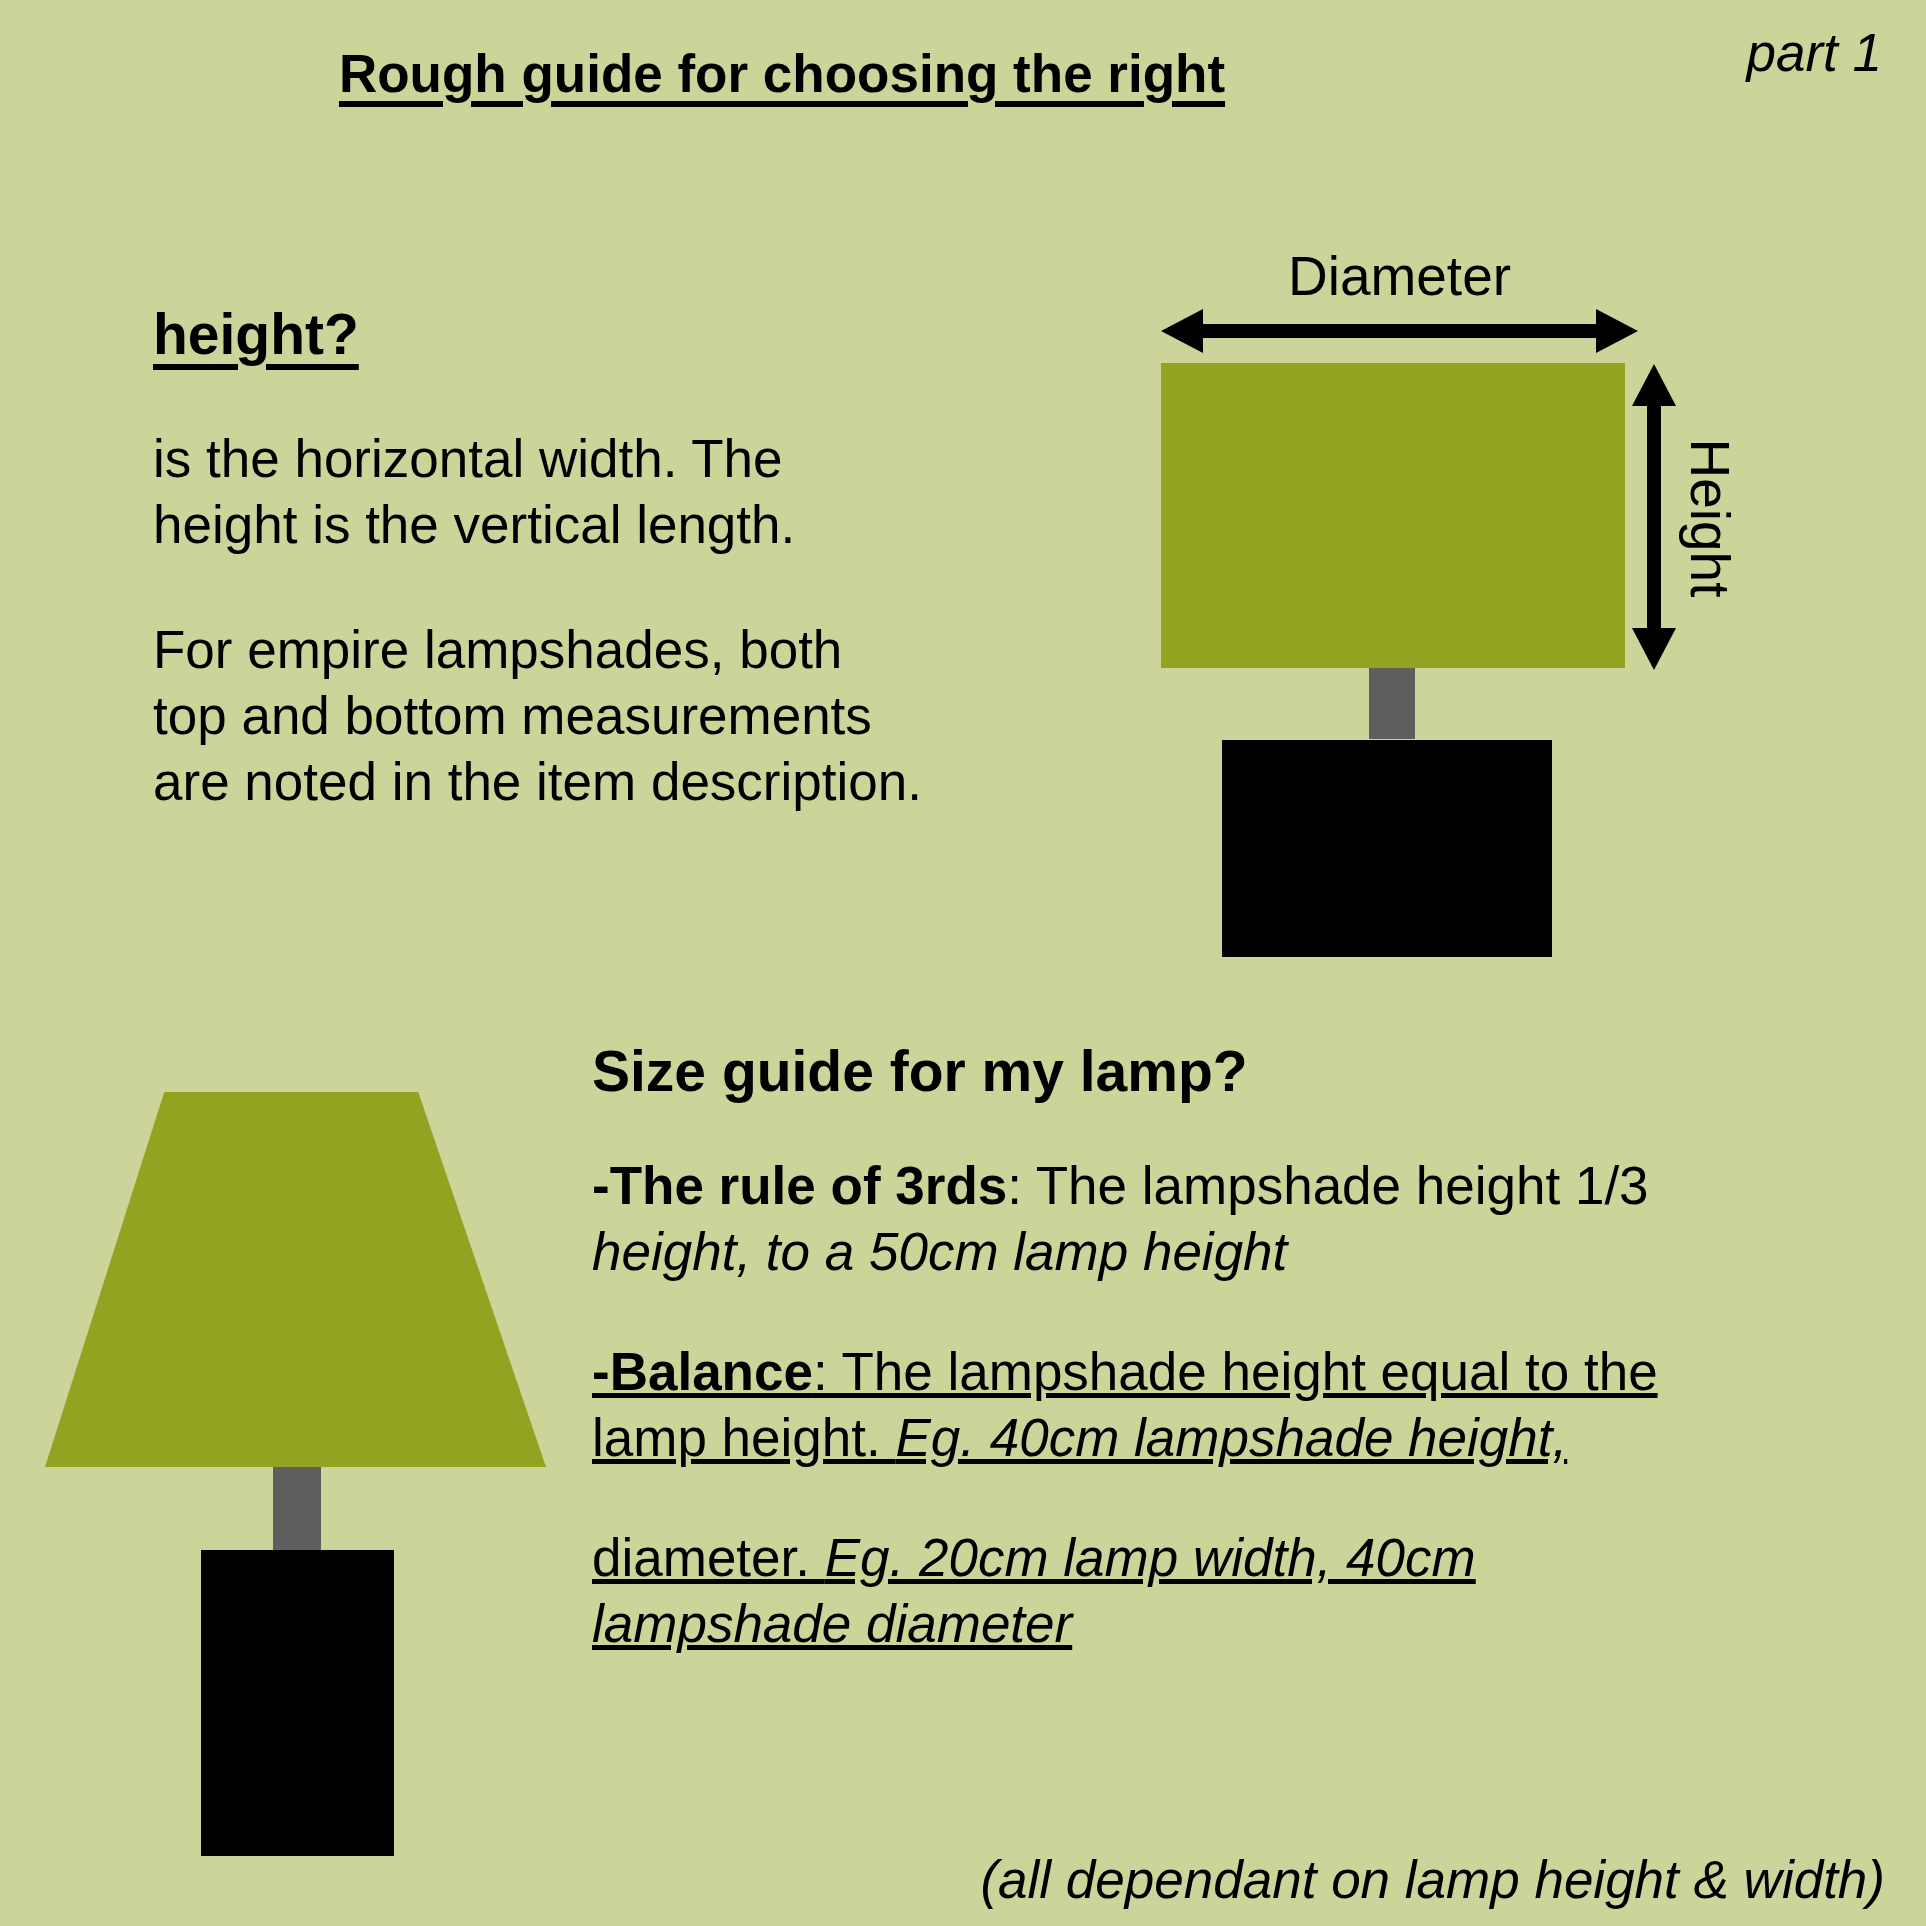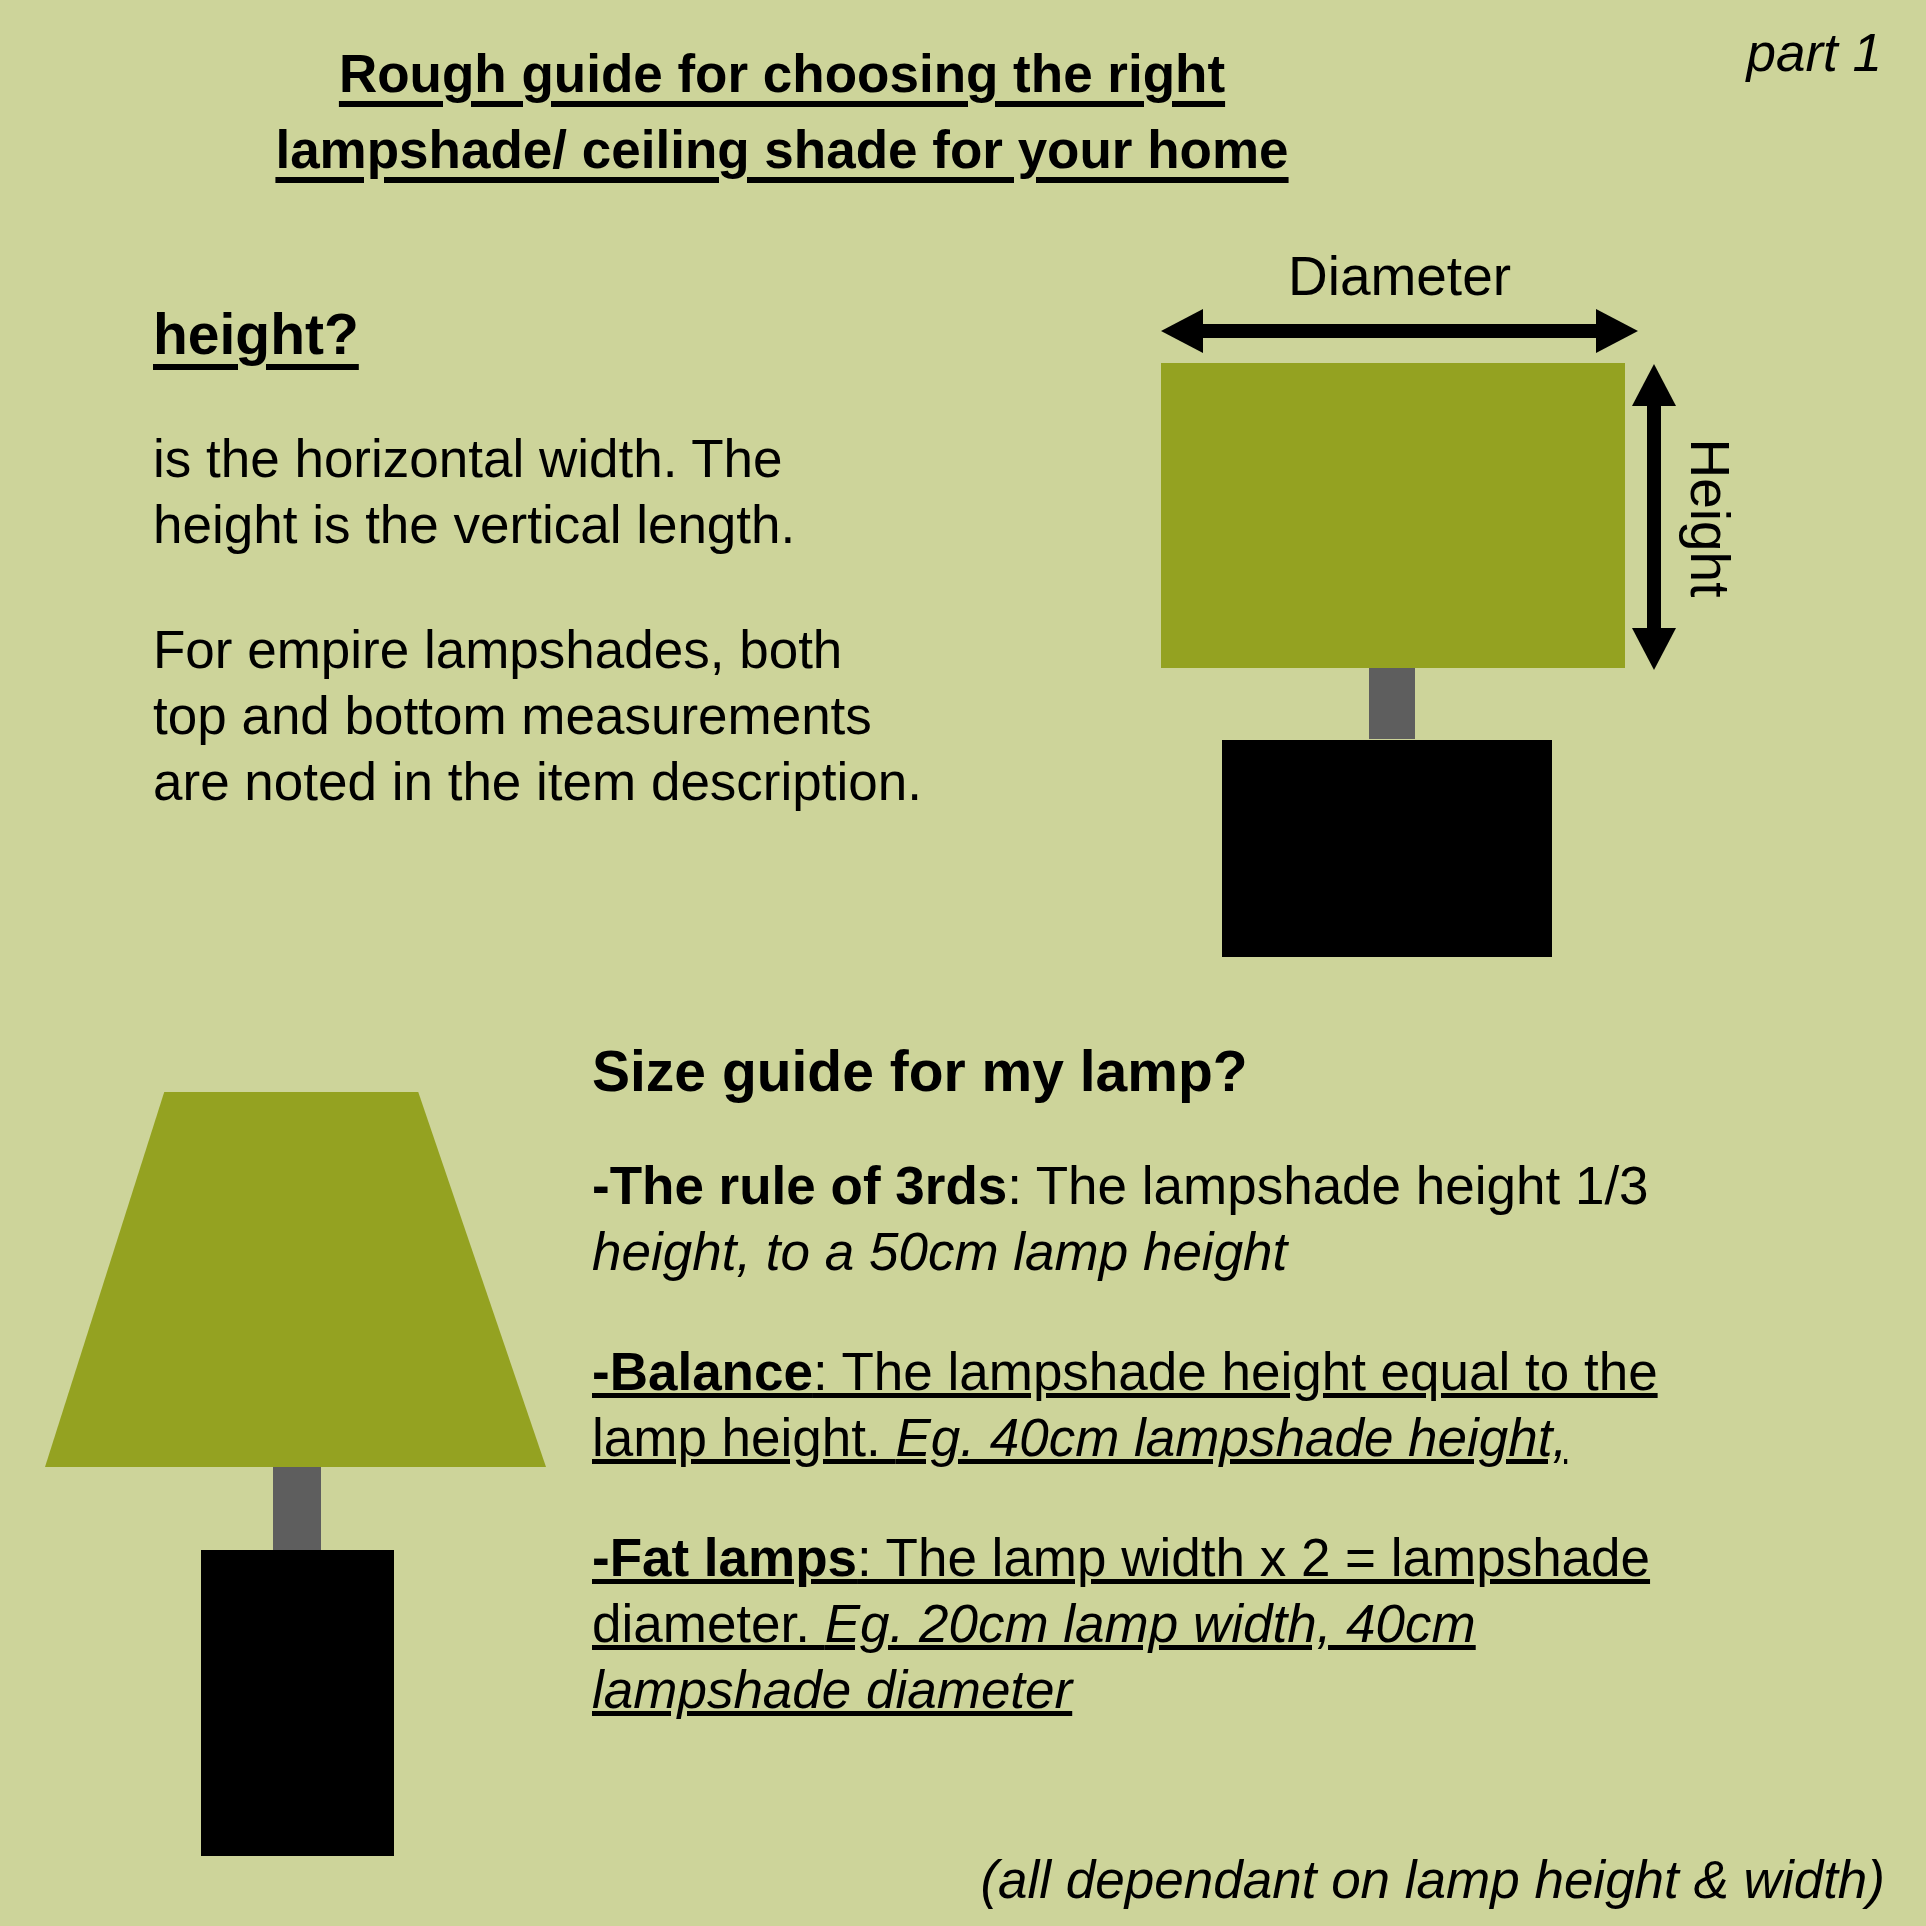--- a/index.html
+++ b/index.html
@@ -67,21 +67,20 @@
 </style>
 </head>
 <body>
 
 <div class="canvas">
 
   <div class="part-label">part 1</div>
 
   <header class="title">
     <div class="title-line">Rough guide for choosing the right</div>
-    <div class="title-line">lampshade/ ceiling shade for your home</div>
   </header>
 
   <section class="left-col">
     <div class="sec-heading">
       <div class="h-line">height?</div>
     </div>
     <div class="para">
       <div class="b-line">is the horizontal width. The</div>
       <div class="b-line">height is the vertical length.</div>
     </div>
@@ -119,21 +118,20 @@
       <div class="b-line"><b>-The rule of 3rds</b><span>: The lampshade height 1/3</span></div>
       <div class="b-line"><i>height, to a 50cm lamp height</i></div>
     </div>
 
     <div class="bullet">
       <div class="b-line"><b>-Balance</b><span>: The lampshade height equal to the</span></div>
       <div class="b-line"><span>lamp height. </span><i>Eg. 40cm lampshade height,</i></div>
     </div>
 
     <div class="bullet">
-      <div class="b-line"><b>-Fat lamps</b><span>: The lamp width x 2 = lampshade</span></div>
       <div class="b-line"><span>diameter. </span><i>Eg. 20cm lamp width, 40cm</i></div>
       <div class="b-line"><i>lampshade diameter</i></div>
     </div>
   </section>
 
   <div class="footnote">(all dependant on lamp height &amp; width)</div>
 
 </div>
 
 

